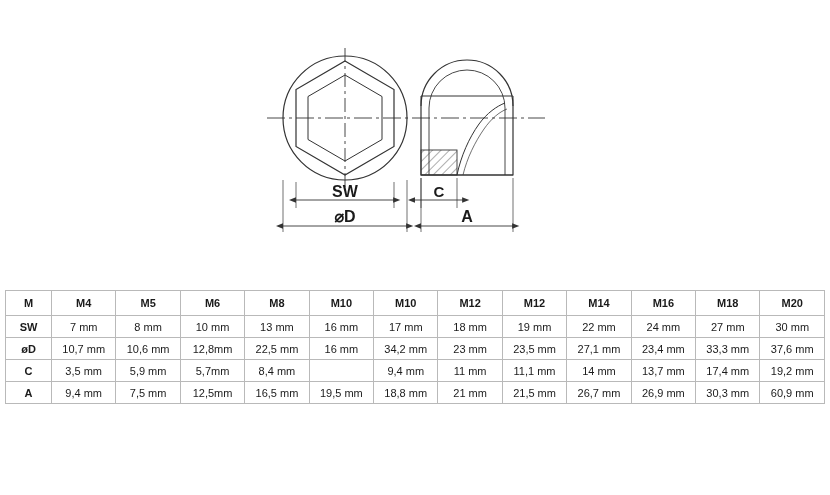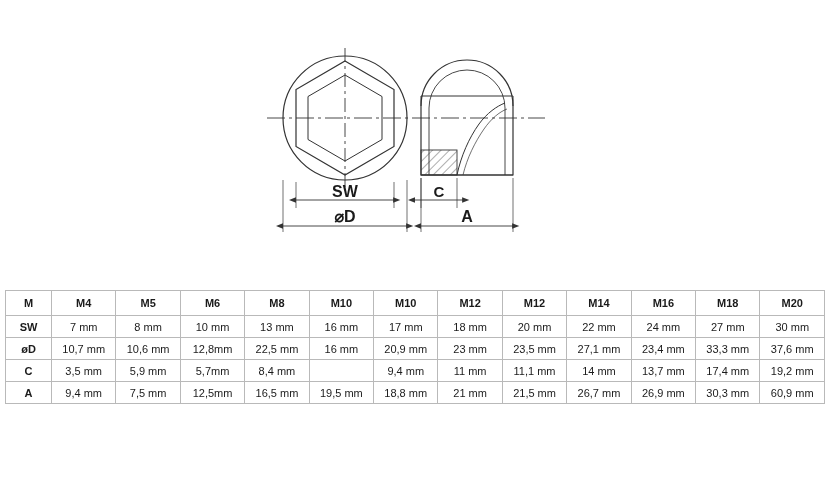--- a/index.html
+++ b/index.html
@@ -176,34 +176,34 @@
     <tbody>
       <tr>
         <th>SW</th>
         <td>7 mm</td>
         <td>8 mm</td>
         <td>10 mm</td>
         <td>13 mm</td>
         <td>16 mm</td>
         <td>17 mm</td>
         <td>18 mm</td>
-        <td>20 mm</td>
+        <td>19 mm</td>
         <td>22 mm</td>
         <td>24 mm</td>
         <td>27 mm</td>
         <td>30 mm</td>
       </tr>
       <tr>
         <th>øD</th>
         <td>10,7 mm</td>
         <td>10,6 mm</td>
         <td>12,8mm</td>
         <td>22,5 mm</td>
         <td>16 mm</td>
-        <td>20,9 mm</td>
+        <td>34,2 mm</td>
         <td>23 mm</td>
         <td>23,5 mm</td>
         <td>27,1 mm</td>
         <td>23,4 mm</td>
         <td>33,3 mm</td>
         <td>37,6 mm</td>
       </tr>
       <tr>
         <th>C</th>
         <td>3,5 mm</td>

